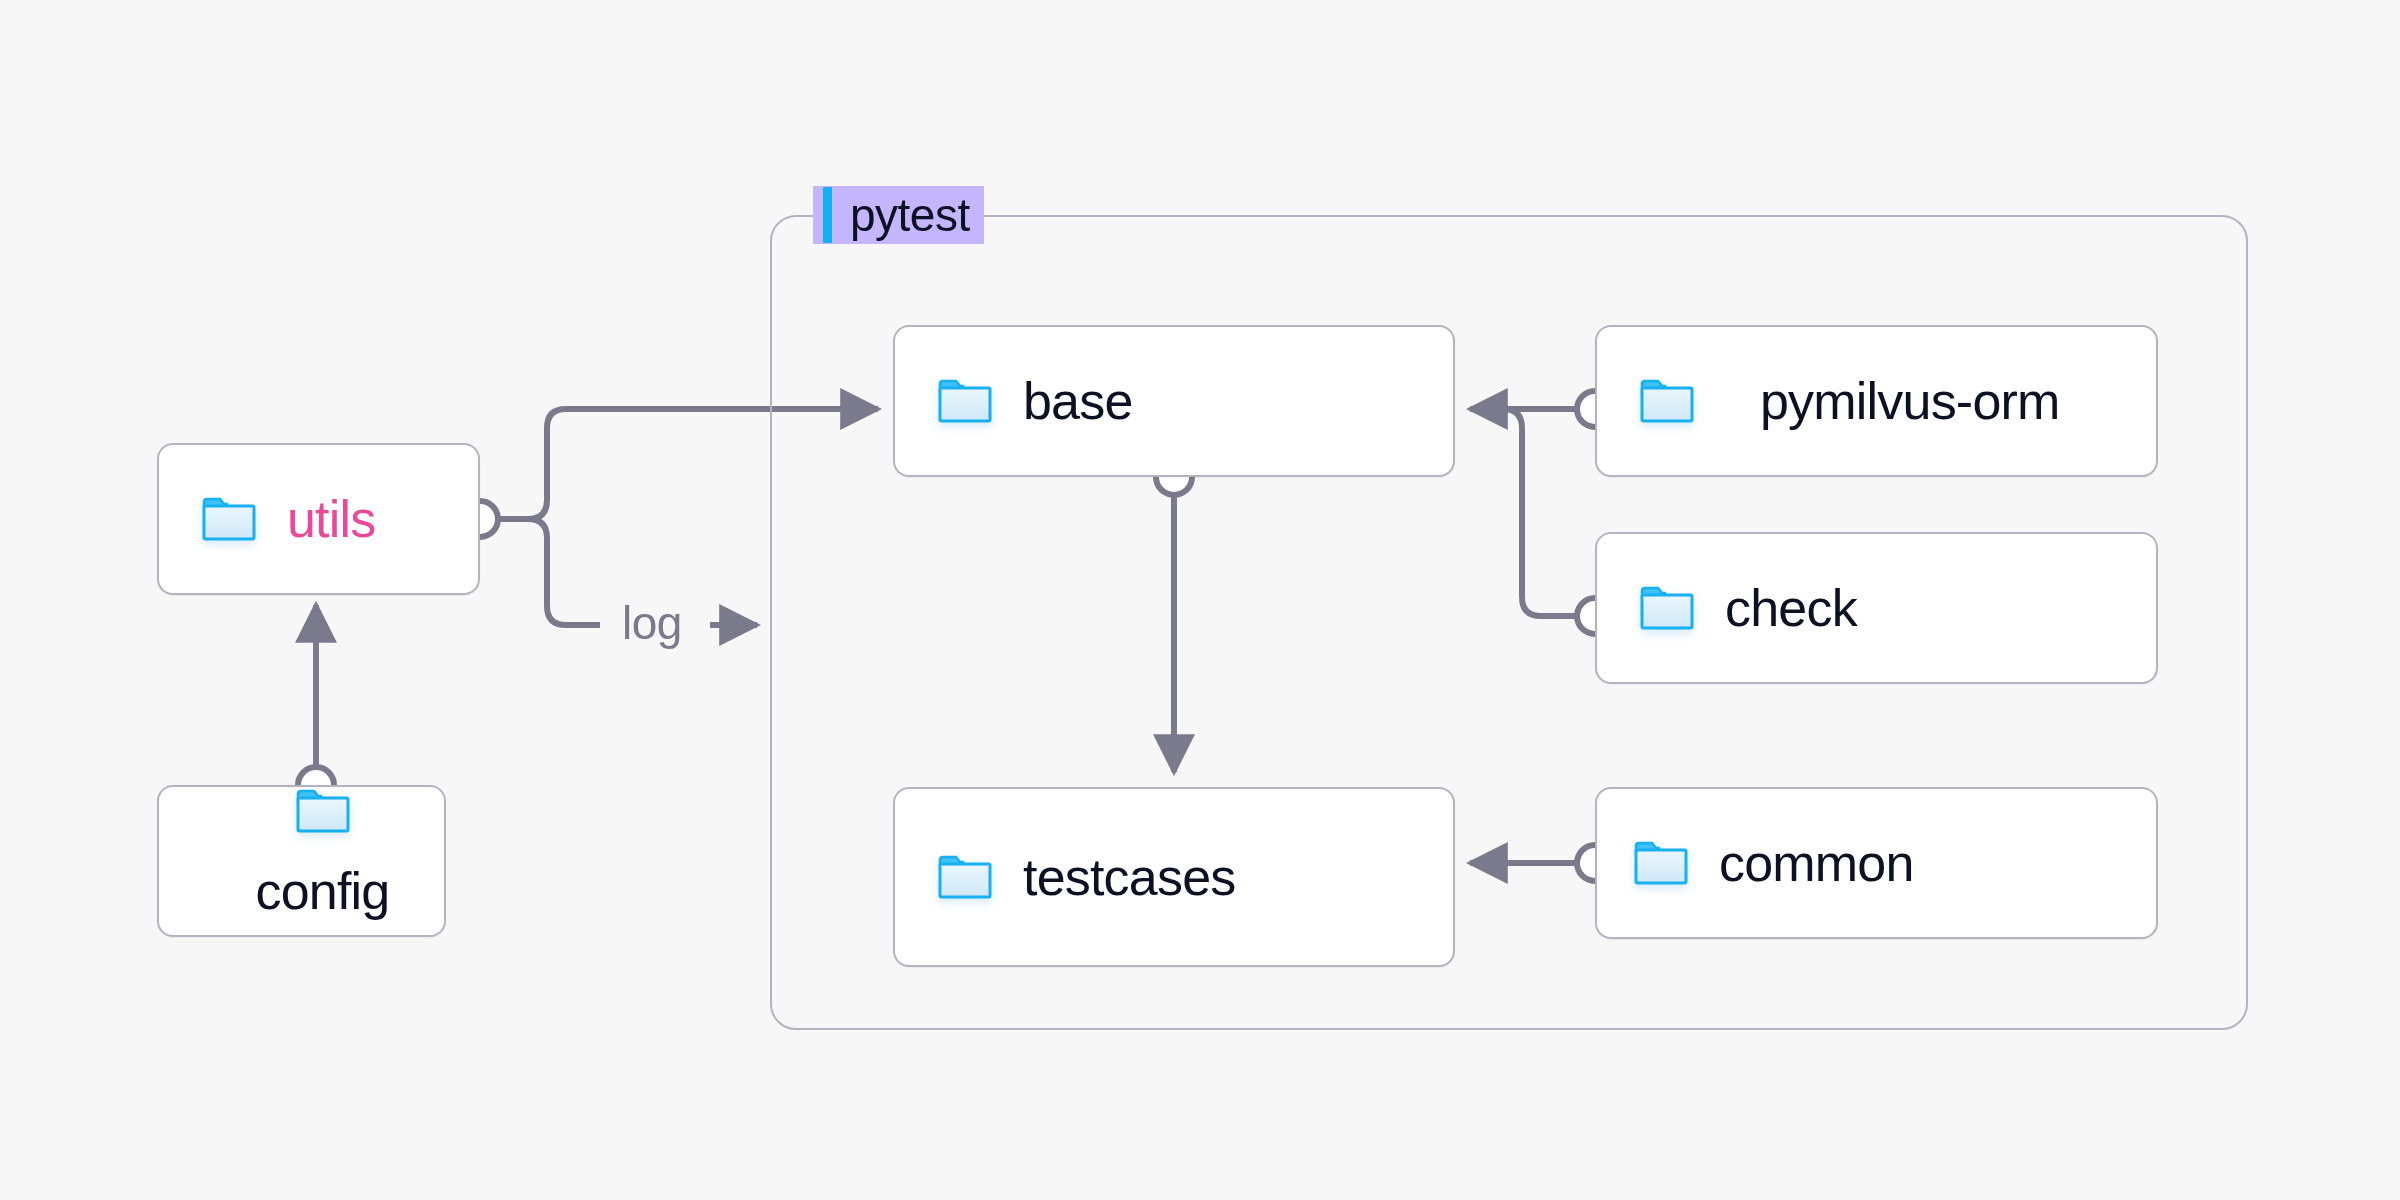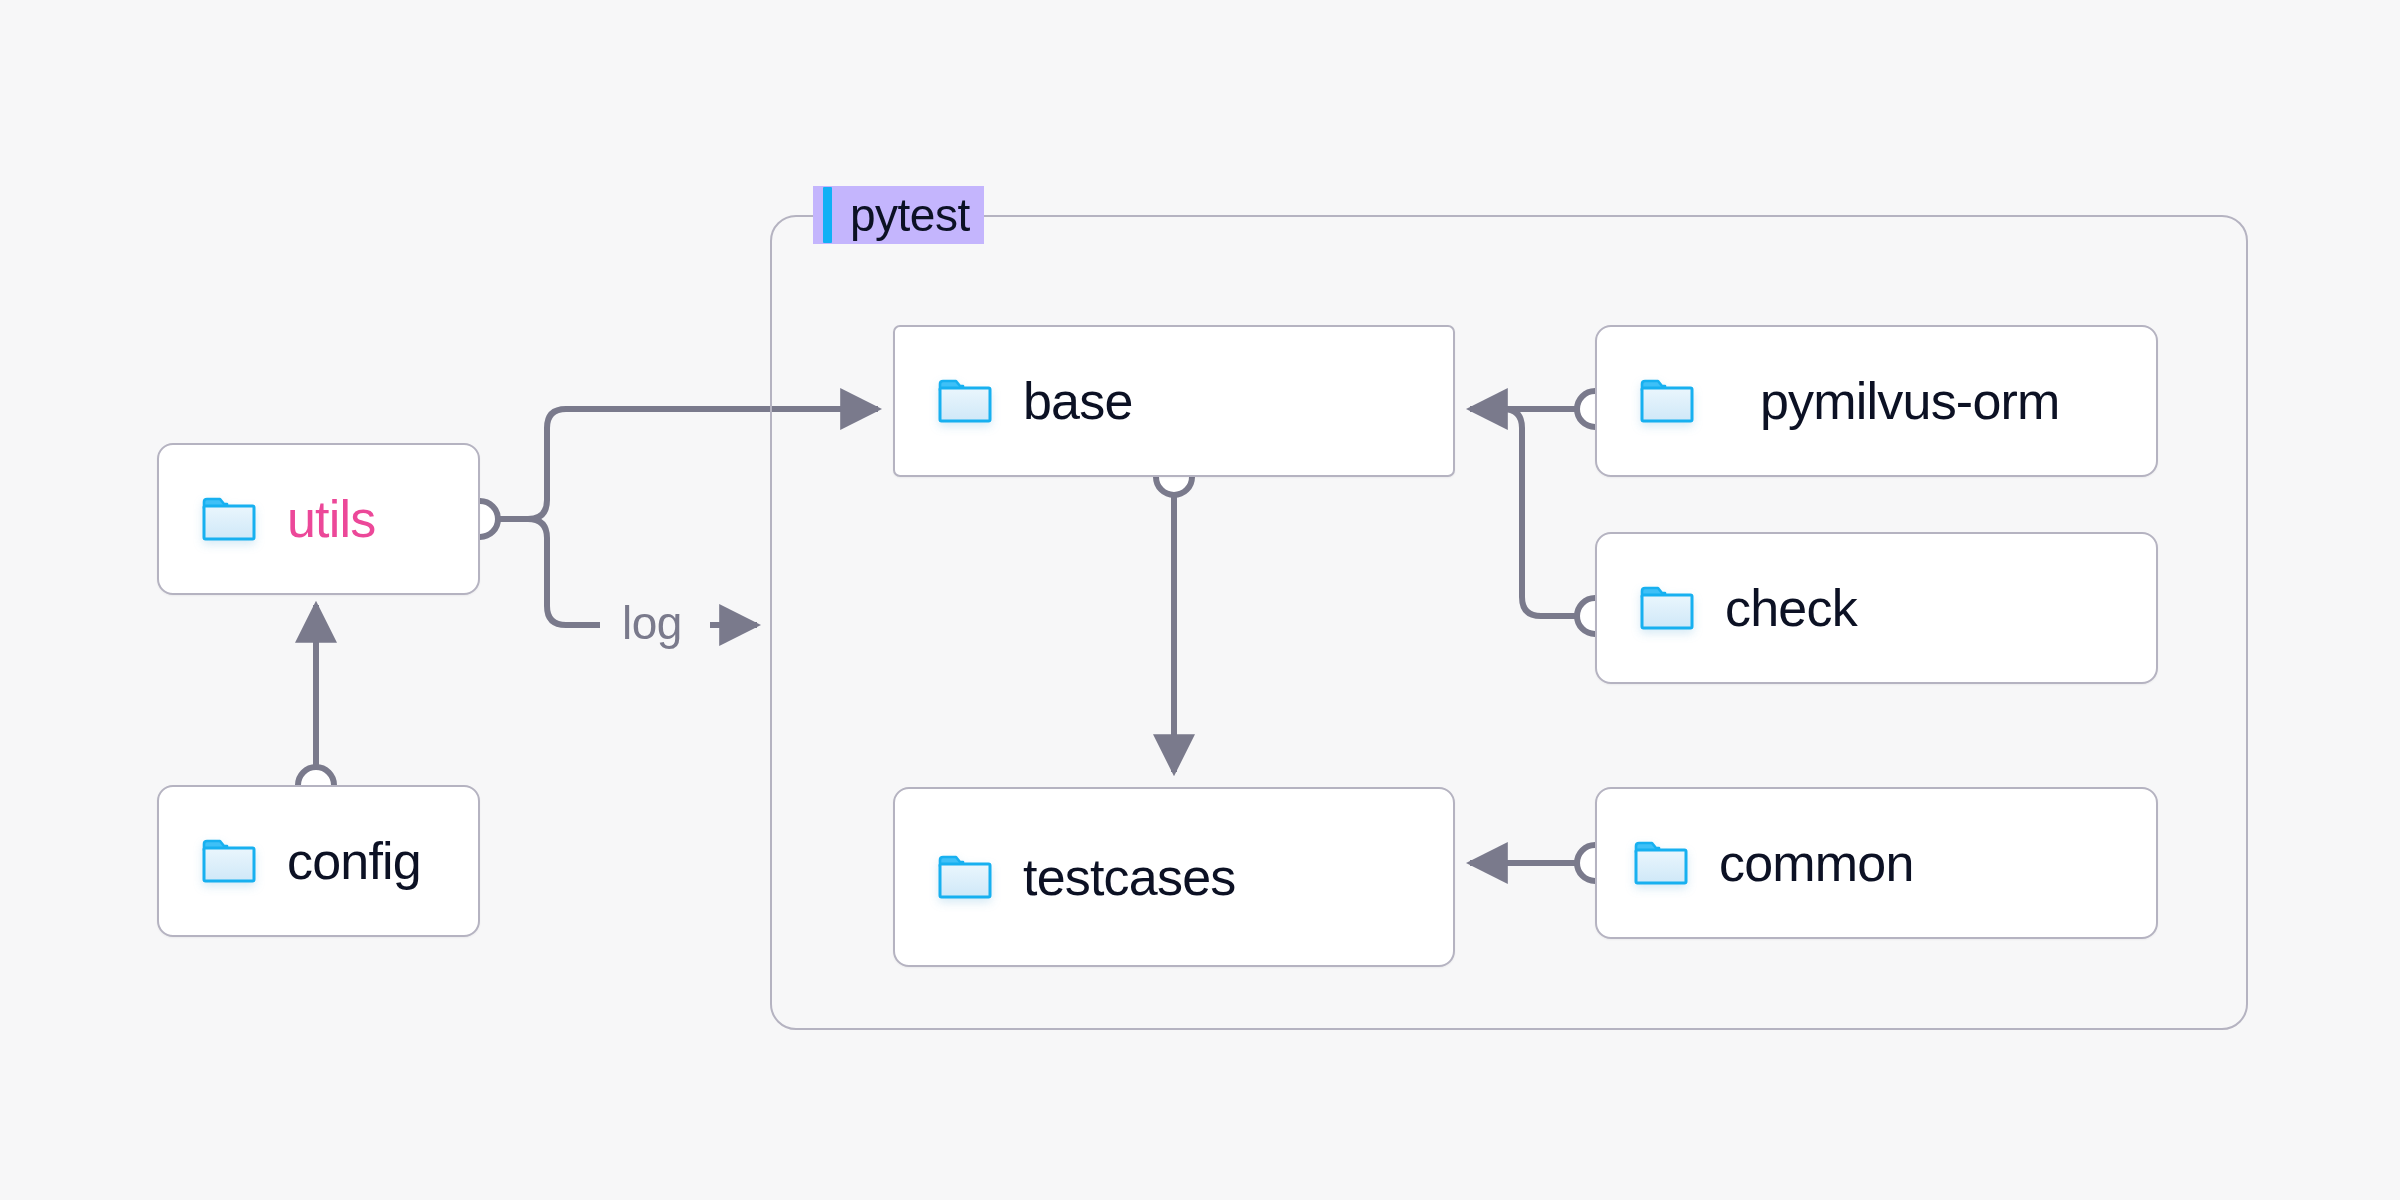--- a/index.html
+++ b/index.html
@@ -170,31 +170,31 @@
   <div class="node" style="left: 157px; top: 443px; width: 323px; height: 152px; border-color: rgb(181, 179, 193); background: rgb(255, 255, 255);">
     <span class="folder">
       <svg viewBox="0 0 56 48" width="56" height="48" aria-hidden="true">
         <path d="M3 11 L3 7 Q3 4 6 4 L19 4 L23 9 L26 9 L26 13 L3 13 Z" fill="#3fc0f7" stroke="#17b0f0" stroke-width="2.6" stroke-linejoin="round"></path>
         <rect x="3" y="11" width="50" height="33" rx="1.5" fill="url(#folderGrad)" stroke="#17b0f0" stroke-width="3"></rect>
       </svg>
     </span>
     <span class="node-label" style="color: #ec4899;">utils</span>
   </div>
 
-  <div class="node" style="left: 157px; top: 785px; width: 323px; height: 152px; border-color: rgb(181, 179, 193); background: rgb(255, 255, 255);">
+  <div class="node" style="left: 157px; top: 785px; width: 289px; height: 152px; border-color: rgb(181, 179, 193); background: rgb(255, 255, 255); flex-direction: column;">
     <span class="folder">
       <svg viewBox="0 0 56 48" width="56" height="48" aria-hidden="true">
         <path d="M3 11 L3 7 Q3 4 6 4 L19 4 L23 9 L26 9 L26 13 L3 13 Z" fill="#3fc0f7" stroke="#17b0f0" stroke-width="2.6" stroke-linejoin="round"></path>
         <rect x="3" y="11" width="50" height="33" rx="1.5" fill="url(#folderGrad)" stroke="#17b0f0" stroke-width="3"></rect>
       </svg>
     </span>
     <span class="node-label" style="color: rgb(12, 17, 36);">config</span>
   </div>
 
-  <div class="node" style="left: 893px; top: 325px; width: 562px; height: 152px; border-color: rgb(181, 179, 193); background: rgb(255, 255, 255); border-radius: 7px;">
+  <div class="node" style="left: 893px; top: 325px; width: 562px; height: 152px; border-color: rgb(181, 179, 193); background: rgb(255, 255, 255);">
     <span class="folder">
       <svg viewBox="0 0 56 48" width="56" height="48" aria-hidden="true">
         <path d="M3 11 L3 7 Q3 4 6 4 L19 4 L23 9 L26 9 L26 13 L3 13 Z" fill="#3fc0f7" stroke="#17b0f0" stroke-width="2.6" stroke-linejoin="round"></path>
         <rect x="3" y="11" width="50" height="33" rx="1.5" fill="url(#folderGrad)" stroke="#17b0f0" stroke-width="3"></rect>
       </svg>
     </span>
     <span class="node-label" style="color: rgb(12, 17, 36);">base</span>
   </div>
 
   <div class="node" style="left: 893px; top: 787px; width: 562px; height: 180px; border-color: rgb(181, 179, 193); background: rgb(255, 255, 255);">

